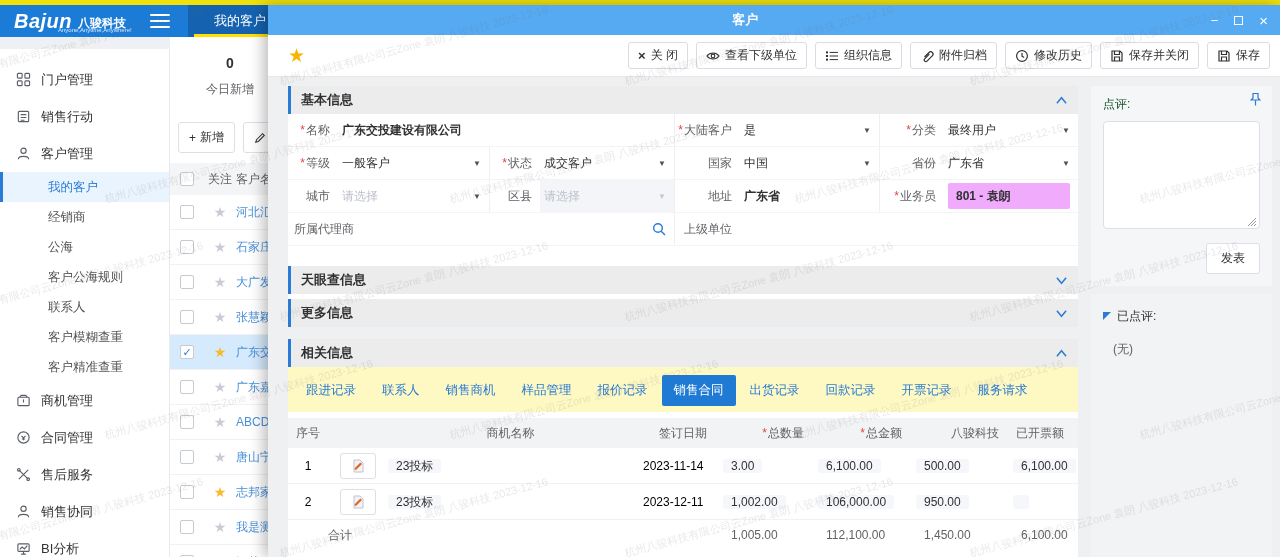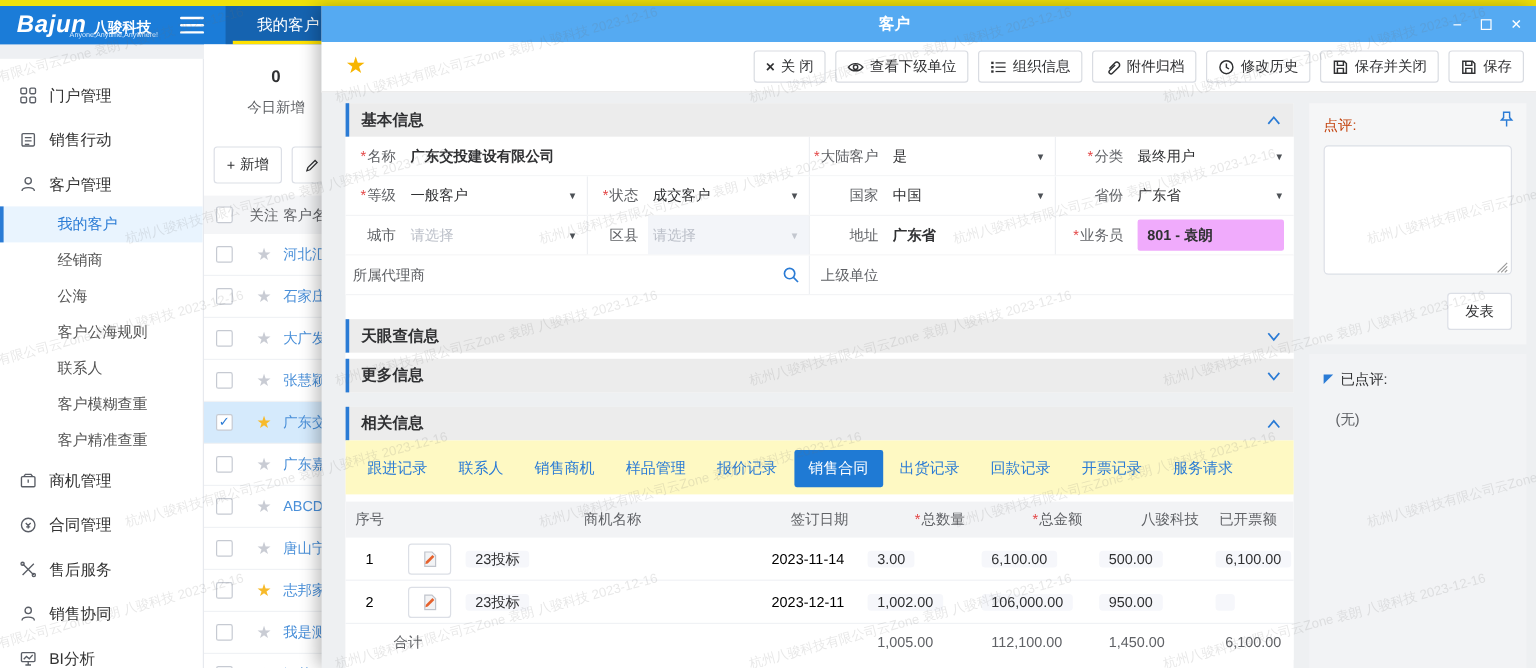--- a/index.html
+++ b/index.html
@@ -112,21 +112,21 @@
   .tbox { background:#f6f7fb; border-radius:3px; height:24px; line-height:24px; padding:0 8px; color:#303133;
     margin-right:12px; overflow:hidden; white-space:nowrap; cursor:text; }
   .tc-inv .tbox { margin-right:2px; }
   .iconbtn { width:36px; height:26px; border:1px solid #dcdfe6; border-radius:3px; background:#fff;
     display:flex; align-items:center; justify-content:center; cursor:pointer; }
   .ft { padding-left:8px; color:#606266; }
 
   
   .cmt-col { flex:1; display:flex; flex-direction:column; gap:8px; padding-right:0; }
   .cmt-card { background:#f5f6f7; padding:10px 12px 12px 12px; position:relative; }
-  .cmt-label { font-size:12px; color:#c2410c; margin-bottom:8px; }
+  .cmt-label { font-size:12px; color:#14532d; margin-bottom:8px; }
   .pin { position:absolute; right:10px; top:6px; cursor:pointer; }
   .cmt-ta { width:100%; height:108px; border:1px solid #dcdfe6; border-radius:4px; background:#fff; resize:none;
     outline:none; font-family:inherit; font-size:12px; padding:6px; position:relative; }
   .ta-wrap { position:relative; }
   .ta-grip { position:absolute; right:3px; bottom:6px; pointer-events:none; }
   .cmt-foot { display:flex; justify-content:flex-end; margin-top:10px; }
   .pub-btn { background:#fff; border:1px solid #dcdfe6; border-radius:3px; font-size:12px; color:#303133;
     padding:6px 14px; cursor:pointer; }
   .rev-card { background:#f2f3f5; padding:12px; flex:1; }
   .tri { display:inline-block; width:0; height:0; border-top:8px solid #2a7bd5; border-right:8px solid transparent;

